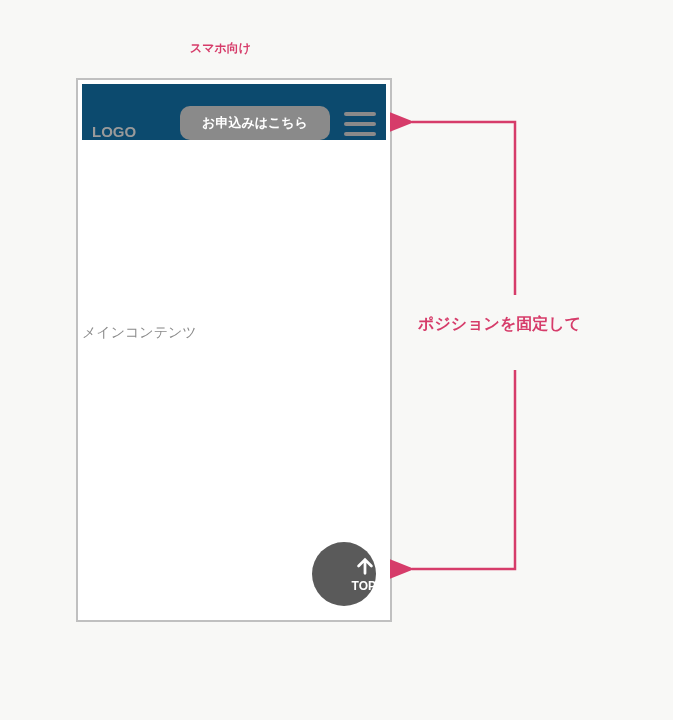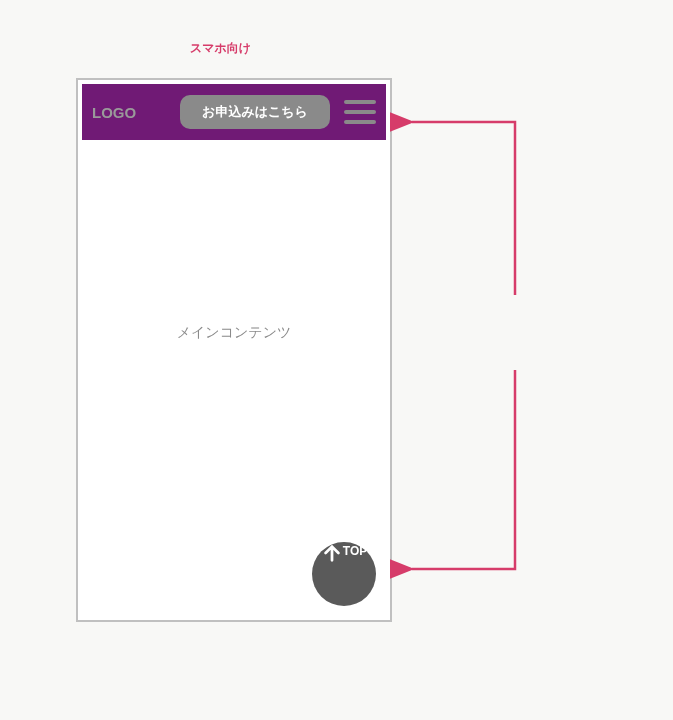--- a/index.html
+++ b/index.html
@@ -27,24 +27,24 @@
       border: 2px solid #c0c0c0;
       background: #fff;
       padding: 4px;
     }
     .phone-inner {
       width: 100%;
       height: 100%;
       position: relative;
     }
     .header-bar {
-      background: #701a75;
+      background: #0c4a6e;
       height: 56px;
       display: flex;
-      align-items: center;
+      align-items: flex-end;
       padding: 0 10px;
       gap: 8px;
     }
     .logo {
       color: #9a9a9a;
       font-weight: bold;
       font-size: 15px;
       flex-shrink: 0;
       width: 80px;
     }
@@ -74,36 +74,36 @@
       height: 4px;
       background: #8a8a8a;
       border-radius: 2px;
       width: 100%;
     }
     .main-content {
       position: absolute;
       top: 240px;
       left: 0;
       right: 0;
-      text-align: center;
+      text-align: left;
       color: #8a8a8a;
       font-size: 14px;
     }
     .top-button {
       position: absolute;
       bottom: 10px;
       right: 10px;
       width: 64px;
       height: 64px;
       border-radius: 50%;
       background: #5a5a5a;
       color: #fff;
       display: flex;
-      flex-direction: row;
-      align-items: flex-start;
+      flex-direction: column;
+      align-items: flex-end;
       justify-content: center;
       border: none;
     }
     .top-button svg {
       width: 22px;
       height: 22px;
     }
     .top-label {
       font-size: 12px;
       font-weight: bold;
@@ -149,20 +149,21 @@
       <svg viewBox="0 0 24 24" fill="none" stroke="#fff" stroke-width="3" stroke-linecap="round">
         <path d="M12 20 V5 M5 12 L12 5 L19 12"></path>
       </svg>
       <span class="top-label">TOP</span>
     </button>
 
   </div>
 </div>
 
 <div class="annotation">
+  <div>ポジションを固定して</div>
 </div>
 
 <svg class="arrow-svg" width="673" height="720">
   <defs>
     <marker id="arrowhead" markerWidth="10" markerHeight="8" refX="1" refY="4" orient="auto">
       <polygon points="10 0, 0 4, 10 8" fill="#d63c6a"></polygon>
     </marker>
   </defs>
 
   <path d="M 515 295 L 515 122 L 412 122" stroke="#d63c6a" stroke-width="2.5" fill="none" marker-end="url(#arrowhead)"></path>

